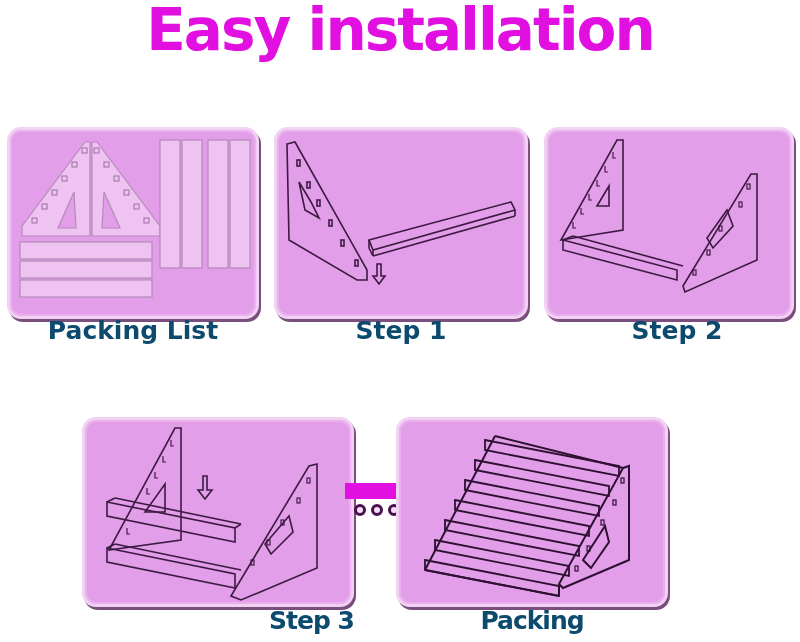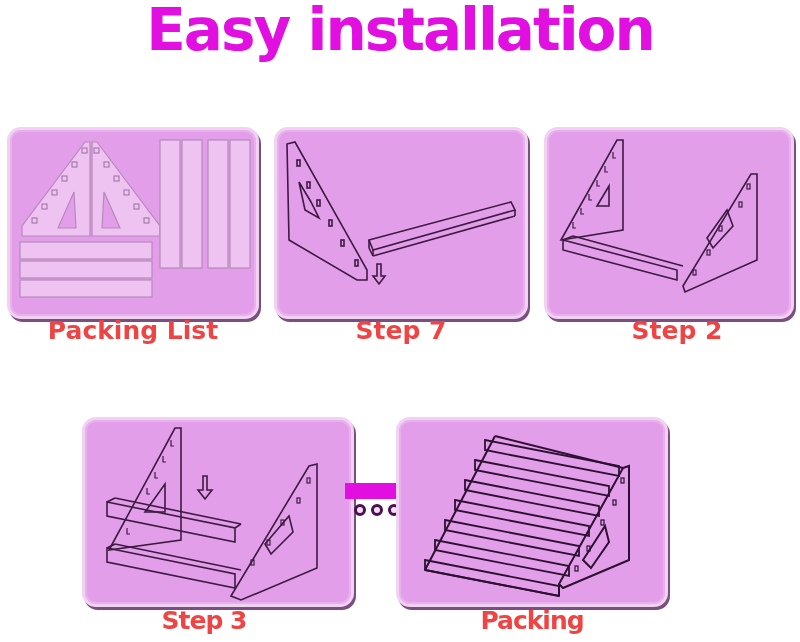--- a/index.html
+++ b/index.html
@@ -10,21 +10,21 @@
   }
   .panel {
     position:absolute; border-radius:14px;
     background:#e29ee8;
     border:3px solid #f2d2f3;
     box-shadow: 2px 3px 0 #7a4f7e, inset 0 0 0 2px #eab0ee;
     overflow:hidden;
   }
   .panel svg { position:absolute; left:0; top:0; width:100%; height:100%; }
   .label {
-    position:absolute; text-align:center; font-weight:bold; color:#ef4444;
+    position:absolute; text-align:center; font-weight:bold; color:#0c4a6e;
     font-size:25px;
   }
   .arrow { position:absolute; }
   .dots { position:absolute; display:flex; gap:5px; }
   .dot { width:9px; height:9px; border-radius:50%; border:3px solid #4a1050; background:#f5dff6; box-sizing:border-box; width:12px; height:12px; }
 </style>
 </head>
 <body>
 
 <div class="title">Easy installation</div>
@@ -81,21 +81,21 @@
       <polygon points="92,110 234,72 238,80 96,120"></polygon>
       <line x1="92" y1="110" x2="92" y2="118"></line>
         <line x1="96" y1="120" x2="96" y2="126"></line>
       <line x1="92" y1="118" x2="96" y2="126"></line>
         <line x1="96" y1="126" x2="238" y2="86"></line>
         <line x1="238" y1="80" x2="238" y2="86"></line>
       <path d="M100,134 v12 h-4 l6,8 l6,-8 h-4 v-12 z"></path>
     </g>
   </svg>
 </div>
-<div class="label" style="left:274px;width:254px;top:316px;">Step 7</div>
+<div class="label" style="left:274px;width:254px;top:316px;">Step 1</div>
 
 <div class="panel" style="left:544px;top:127px;width:244px;height:186px;">
   <svg viewBox="0 0 244 186">
     <g fill="none" stroke="#3d1a42" stroke-width="1.6">
       <polygon points="14,110 70,10 76,10 76,100"></polygon>
       <polygon points="50,76 62,56 62,76"></polygon>
       <polygon points="136,156 204,44 210,44 210,130 138,162"></polygon>
       <polygon points="160,108 180,80 186,96 166,118"></polygon>
       <polygon points="16,110 130,140 130,150 16,120"></polygon>
       <line x1="16" y1="110" x2="26" y2="106"></line>
@@ -141,21 +141,21 @@
         <path d="M62,68 v6 h3"></path>
         <path d="M42,108 v6 h3"></path>
       <rect x="222" y="58" width="3" height="5"></rect>
         <rect x="212" y="78" width="3" height="5"></rect>
       <rect x="196" y="100" width="3" height="5"></rect>
         <rect x="182" y="120" width="3" height="5"></rect>
         <rect x="166" y="140" width="3" height="5"></rect>
     </g>
   </svg>
 </div>
-<div class="label" style="left:68px;width:272px;top:606px;letter-spacing:-1px;">Step 3</div>
+<div class="label" style="left:82px;width:272px;top:606px;letter-spacing:-1px;text-align:right;">Step 3</div>
 
 <svg class="arrow" style="left:345px;top:470px;" width="85" height="42" viewBox="0 0 85 42">
   <polygon points="0,13 52,13 52,0 82,21 52,42 52,29 0,29" fill="#e10fe0"></polygon>
 </svg>
 <div class="dots" style="left:354px;top:504px;">
   <div class="dot"></div>
   <div class="dot"></div>
   <div class="dot"></div>
 </div>
 

